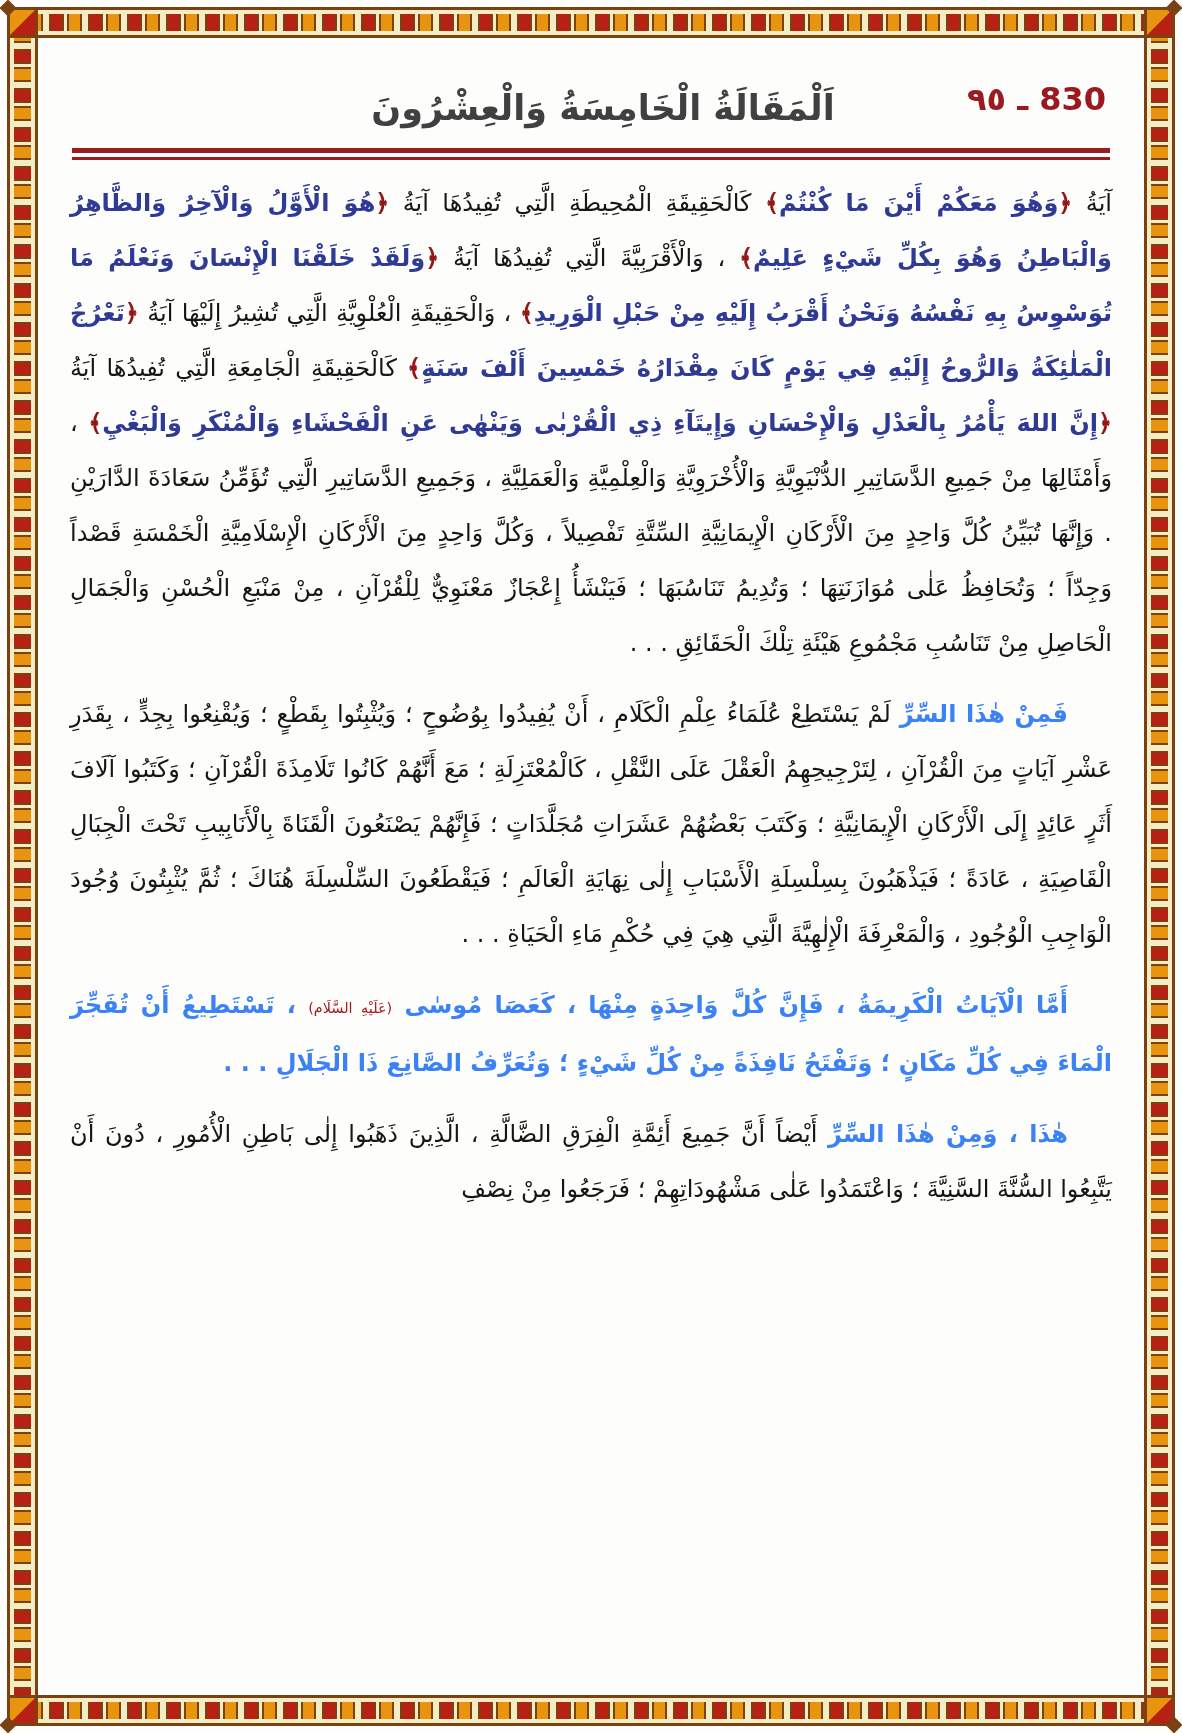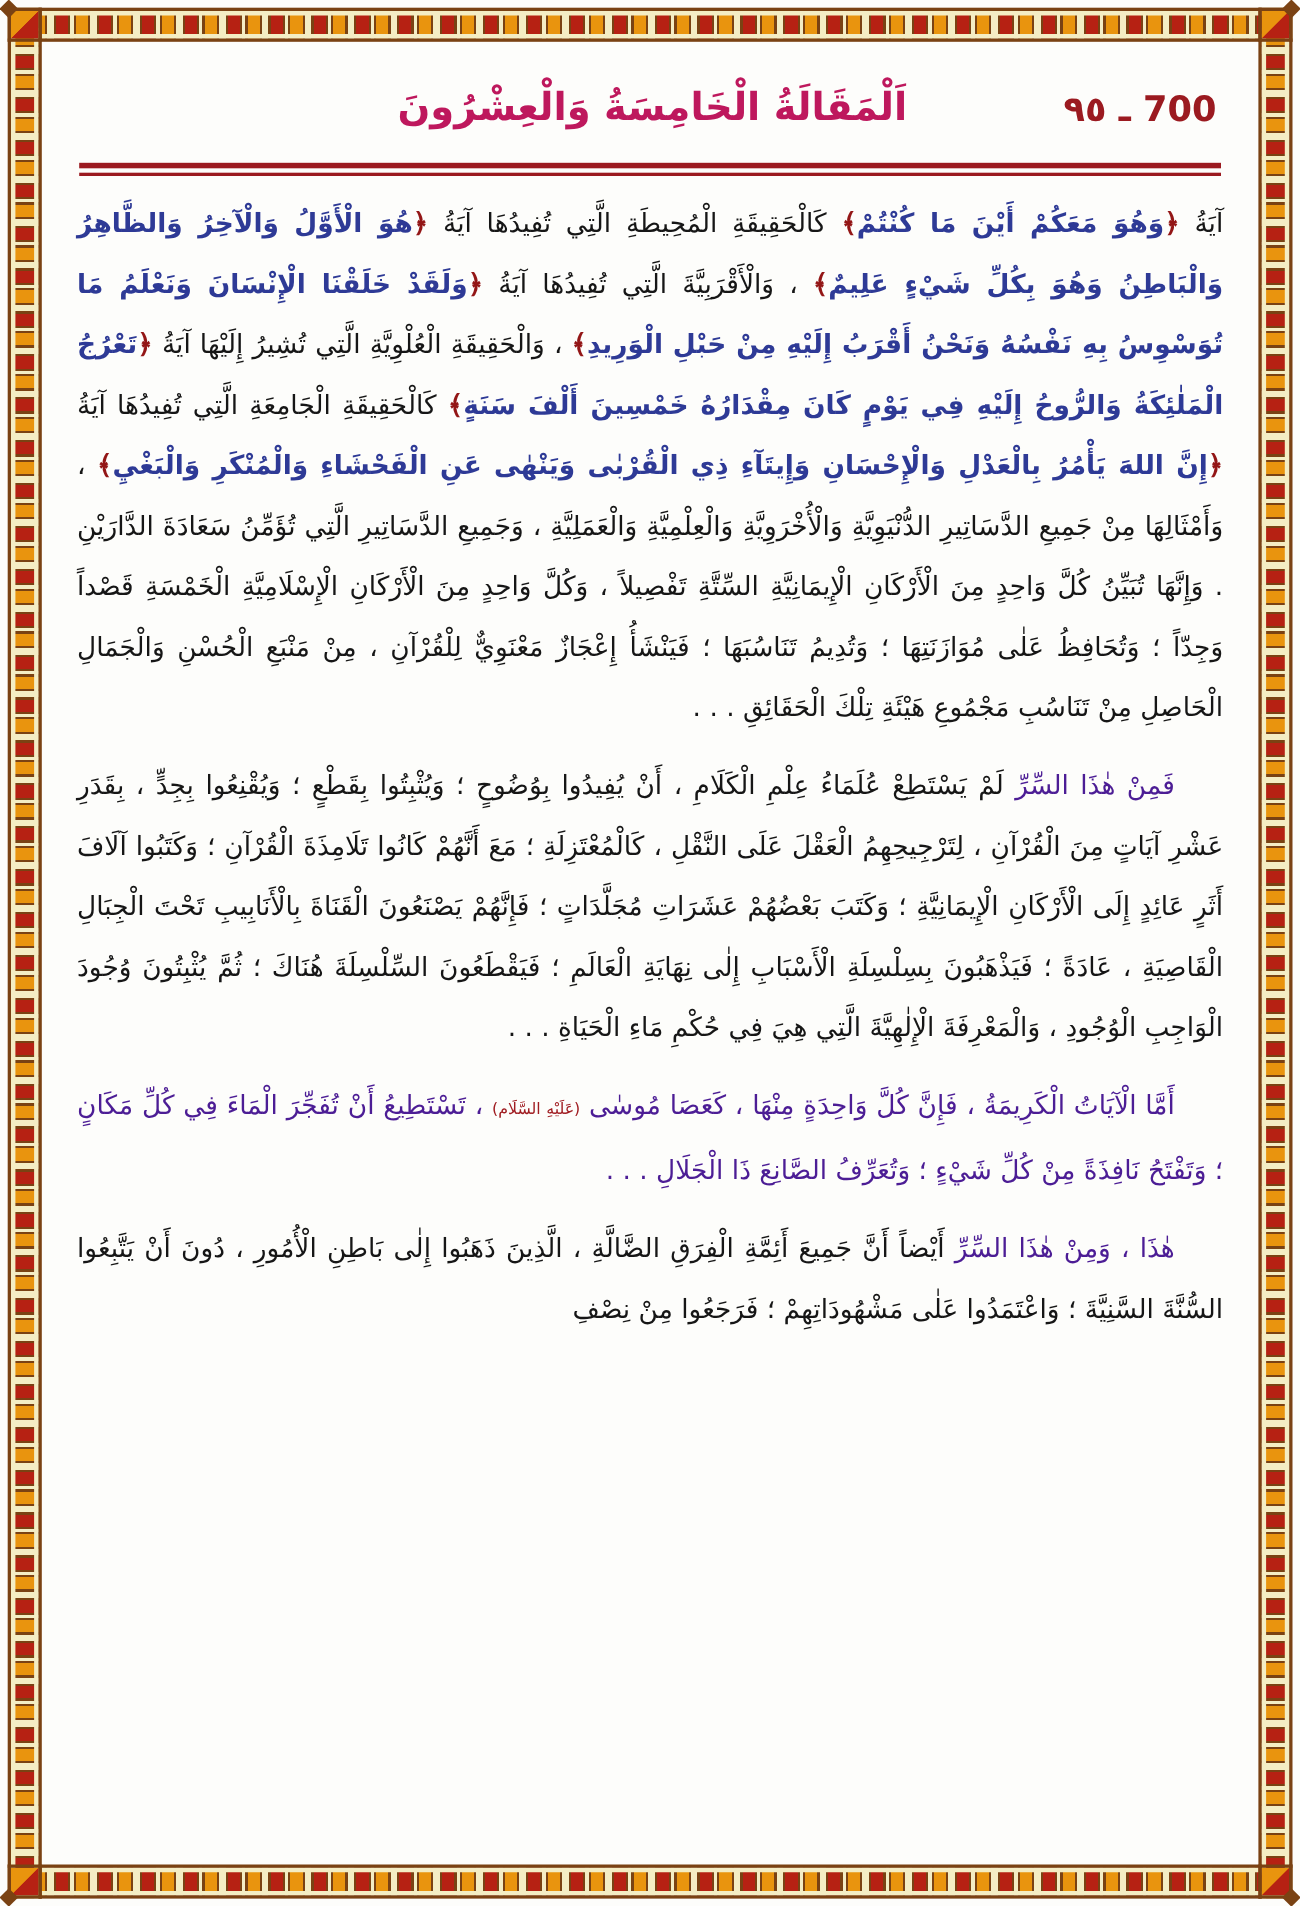--- a/index.html
+++ b/index.html
@@ -76,23 +76,23 @@
   
   .content {
     position:absolute;
     top:38px; left:38px; right:38px; bottom:38px;
     padding:24px 32px 0 32px;
     box-sizing:border-box;
   }
   .header { position:relative; height:82px; }
   .title {
     position:absolute; top:14px; left:0; width:100%;
-    margin:2px; text-align:center;
+    margin:12px; text-align:center;
     font-size:35px; font-weight:bold;
-    color:#be185d;
+    color:#404040;
   }
   .page-number {
     position:absolute; top:18px; right:6px;
     font-size:32px; font-weight:bold;
     color:#9b1a20;
     direction:rtl;
   }
   .double-rule {
     height:4px;
     border-top:5px solid #9b1a20;
@@ -107,21 +107,21 @@
     line-height:55px;
     color:#161616;
     margin-top:16px;
   }
   .para { margin:0 0 16px 0; }
   .para.indent { text-indent:44px; }
 
   .seg-normal  { color:#161616; }
   .seg-verse   { color:#2e3a96; font-weight:bold; }
   .seg-bracket { color:#931616; font-weight:bold; }
-  .seg-red     { color:#4c1d95; font-weight:normal; }
+  .seg-red     { color:#3b82f6; font-weight:bold; }
   .seg-seal    { color:#a01d22; font-weight:normal; font-size:0.6em; }
 </style>
 </head>
 <body>
 
 <div class="page">
 
   <div class="frame frame-h frame-top"></div>
   <div class="frame frame-h frame-bottom"></div>
   <div class="frame frame-v frame-left"></div>
@@ -131,21 +131,21 @@
   <div class="corner-block cb-bl"></div>
   <div class="corner-block cb-br"></div>
   <div class="corner-orn co-tl"></div>
   <div class="corner-orn co-tr"></div>
   <div class="corner-orn co-bl"></div>
   <div class="corner-orn co-br"></div>
 
   <div class="content">
 
     <header class="header">
-      <div class="page-number">700 ـ ٩٥</div>
+      <div class="page-number">830 ـ ٩٥</div>
       <h1 class="title">اَلْمَقَالَةُ الْخَامِسَةُ وَالْعِشْرُونَ</h1>
     </header>
 
     <div class="double-rule"></div>
 
     <main class="body-text">
       <p class="para"><span class="seg seg-normal">آيَةُ </span><span class="seg seg-bracket">﴿</span><span class="seg seg-verse">وَهُوَ مَعَكُمْ أَيْنَ مَا كُنْتُمْ</span><span class="seg seg-bracket">﴾</span><span class="seg seg-normal"> كَالْحَقِيقَةِ الْمُحِيطَةِ الَّتِي تُفِيدُهَا آيَةُ </span><span class="seg seg-bracket">﴿</span><span class="seg seg-verse">هُوَ الْأَوَّلُ وَالْآخِرُ وَالظَّاهِرُ وَالْبَاطِنُ وَهُوَ بِكُلِّ شَيْءٍ عَلِيمٌ</span><span class="seg seg-bracket">﴾</span><span class="seg seg-normal"> ، وَالْأَقْرَبِيَّةَ الَّتِي تُفِيدُهَا آيَةُ </span><span class="seg seg-bracket">﴿</span><span class="seg seg-verse">وَلَقَدْ خَلَقْنَا الْإِنْسَانَ وَنَعْلَمُ مَا تُوَسْوِسُ بِهِ نَفْسُهُ وَنَحْنُ أَقْرَبُ إِلَيْهِ مِنْ حَبْلِ الْوَرِيدِ</span><span class="seg seg-bracket">﴾</span><span class="seg seg-normal"> ، وَالْحَقِيقَةِ الْعُلْوِيَّةِ الَّتِي تُشِيرُ إِلَيْهَا آيَةُ </span><span class="seg seg-bracket">﴿</span><span class="seg seg-verse">تَعْرُجُ الْمَلٰئِكَةُ وَالرُّوحُ إِلَيْهِ فِي يَوْمٍ كَانَ مِقْدَارُهُ خَمْسِينَ أَلْفَ سَنَةٍ</span><span class="seg seg-bracket">﴾</span><span class="seg seg-normal"> كَالْحَقِيقَةِ الْجَامِعَةِ الَّتِي تُفِيدُهَا آيَةُ </span><span class="seg seg-bracket">﴿</span><span class="seg seg-verse">إِنَّ اللهَ يَأْمُرُ بِالْعَدْلِ وَالْإِحْسَانِ وَإِيتَآءِ ذِي الْقُرْبٰى وَيَنْهٰى عَنِ الْفَحْشَاءِ وَالْمُنْكَرِ وَالْبَغْيِ</span><span class="seg seg-bracket">﴾</span><span class="seg seg-normal"> ، وَأَمْثَالِهَا مِنْ جَمِيعِ الدَّسَاتِيرِ الدُّنْيَوِيَّةِ وَالْأُخْرَوِيَّةِ وَالْعِلْمِيَّةِ وَالْعَمَلِيَّةِ ، وَجَمِيعِ الدَّسَاتِيرِ الَّتِي تُؤَمِّنُ سَعَادَةَ الدَّارَيْنِ . وَإِنَّهَا تُبَيِّنُ كُلَّ وَاحِدٍ مِنَ الْأَرْكَانِ الْإِيمَانِيَّةِ السِّتَّةِ تَفْصِيلاً ، وَكُلَّ وَاحِدٍ مِنَ الْأَرْكَانِ الْإِسْلَامِيَّةِ الْخَمْسَةِ قَصْداً وَجِدّاً ؛ وَتُحَافِظُ عَلٰى مُوَازَنَتِهَا ؛ وَتُدِيمُ تَنَاسُبَهَا ؛ فَيَنْشَأُ إِعْجَازٌ مَعْنَوِيٌّ لِلْقُرْآنِ ، مِنْ مَنْبَعِ الْحُسْنِ وَالْجَمَالِ الْحَاصِلِ مِنْ تَنَاسُبِ مَجْمُوعِ هَيْئَةِ تِلْكَ الْحَقَائِقِ . . .</span></p>
       <p class="para indent"><span class="seg seg-red">فَمِنْ هٰذَا السِّرِّ</span><span class="seg seg-normal"> لَمْ يَسْتَطِعْ عُلَمَاءُ عِلْمِ الْكَلَامِ ، أَنْ يُفِيدُوا بِوُضُوحٍ ؛ وَيُثْبِتُوا بِقَطْعٍ ؛ وَيُقْنِعُوا بِجِدٍّ ، بِقَدَرِ عَشْرِ آيَاتٍ مِنَ الْقُرْآنِ ، لِتَرْجِيحِهِمُ الْعَقْلَ عَلَى النَّقْلِ ، كَالْمُعْتَزِلَةِ ؛ مَعَ أَنَّهُمْ كَانُوا تَلَامِذَةَ الْقُرْآنِ ؛ وَكَتَبُوا آلَافَ أَثَرٍ عَائِدٍ إِلَى الْأَرْكَانِ الْإِيمَانِيَّةِ ؛ وَكَتَبَ بَعْضُهُمْ عَشَرَاتِ مُجَلَّدَاتٍ ؛ فَإِنَّهُمْ يَصْنَعُونَ الْقَنَاةَ بِالْأَنَابِيبِ تَحْتَ الْجِبَالِ الْقَاصِيَةِ ، عَادَةً ؛ فَيَذْهَبُونَ بِسِلْسِلَةِ الْأَسْبَابِ إِلٰى نِهَايَةِ الْعَالَمِ ؛ فَيَقْطَعُونَ السِّلْسِلَةَ هُنَاكَ ؛ ثُمَّ يُثْبِتُونَ وُجُودَ الْوَاجِبِ الْوُجُودِ ، وَالْمَعْرِفَةَ الْإِلٰهِيَّةَ الَّتِي هِيَ فِي حُكْمِ مَاءِ الْحَيَاةِ . . .</span></p>
       <p class="para indent"><span class="seg seg-red">أَمَّا الْآيَاتُ الْكَرِيمَةُ ، فَإِنَّ كُلَّ وَاحِدَةٍ مِنْهَا ، كَعَصَا مُوسٰى </span><span class="seg seg-seal">(عَلَيْهِ السَّلَام)</span><span class="seg seg-red"> ، تَسْتَطِيعُ أَنْ تُفَجِّرَ الْمَاءَ فِي كُلِّ مَكَانٍ ؛ وَتَفْتَحُ نَافِذَةً مِنْ كُلِّ شَيْءٍ ؛ وَتُعَرِّفُ الصَّانِعَ ذَا الْجَلَالِ . . .</span></p>
       <p class="para indent"><span class="seg seg-red">هٰذَا ، وَمِنْ هٰذَا السِّرِّ</span><span class="seg seg-normal"> أَيْضاً أَنَّ جَمِيعَ أَئِمَّةِ الْفِرَقِ الضَّالَّةِ ، الَّذِينَ ذَهَبُوا إِلٰى بَاطِنِ الْأُمُورِ ، دُونَ أَنْ يَتَّبِعُوا السُّنَّةَ السَّنِيَّةَ ؛ وَاعْتَمَدُوا عَلٰى مَشْهُودَاتِهِمْ ؛ فَرَجَعُوا مِنْ نِصْفِ</span></p>

